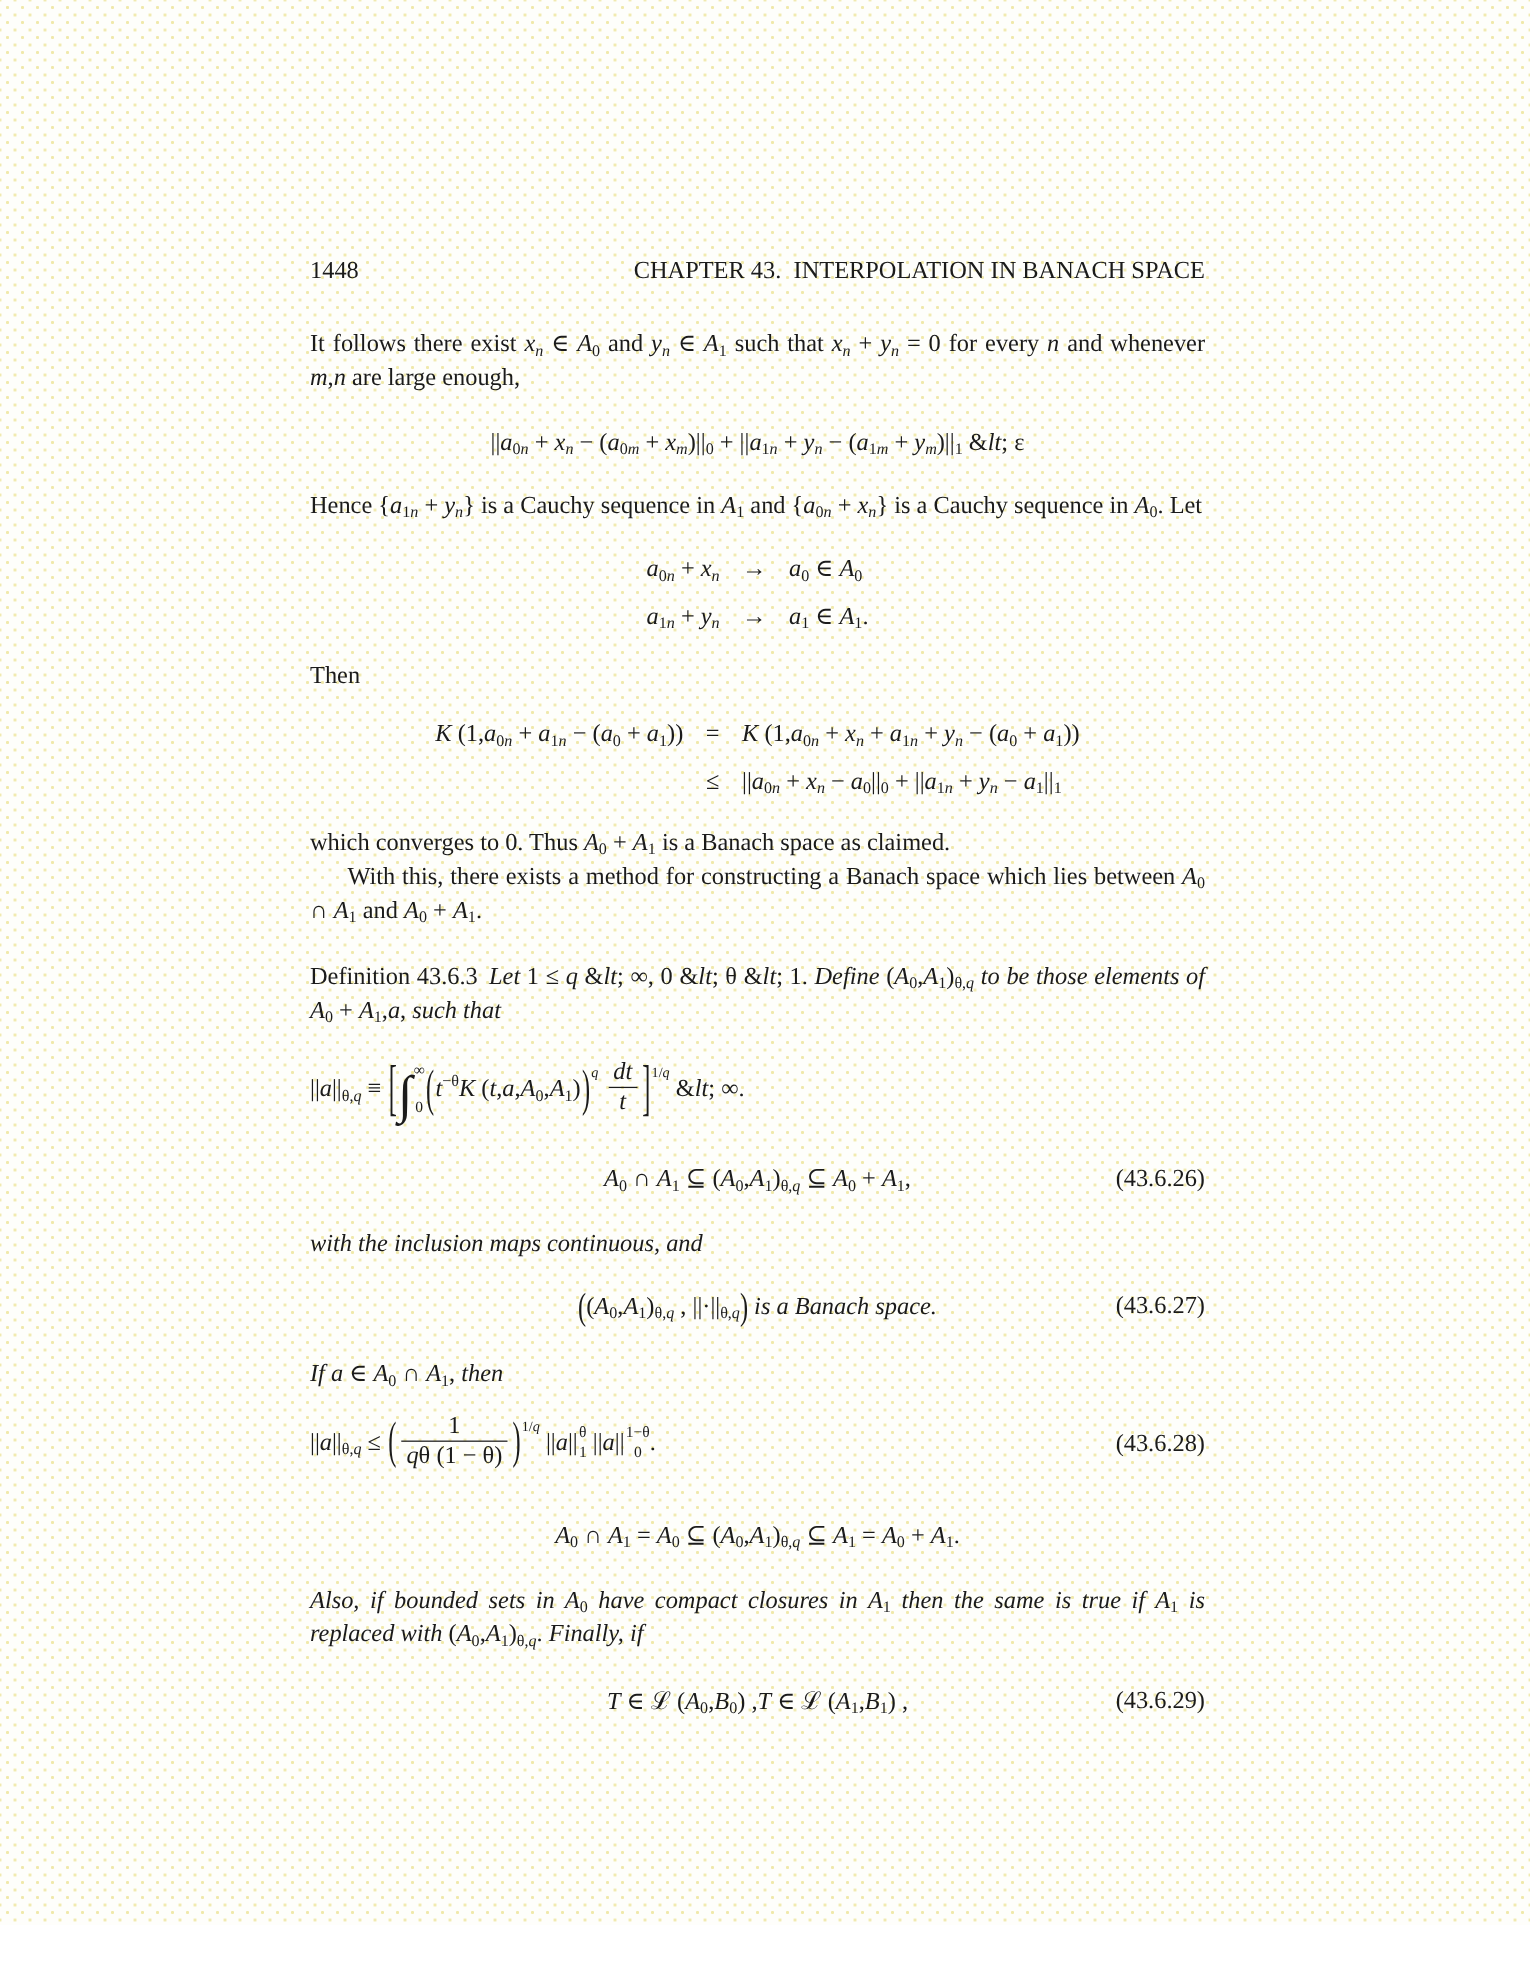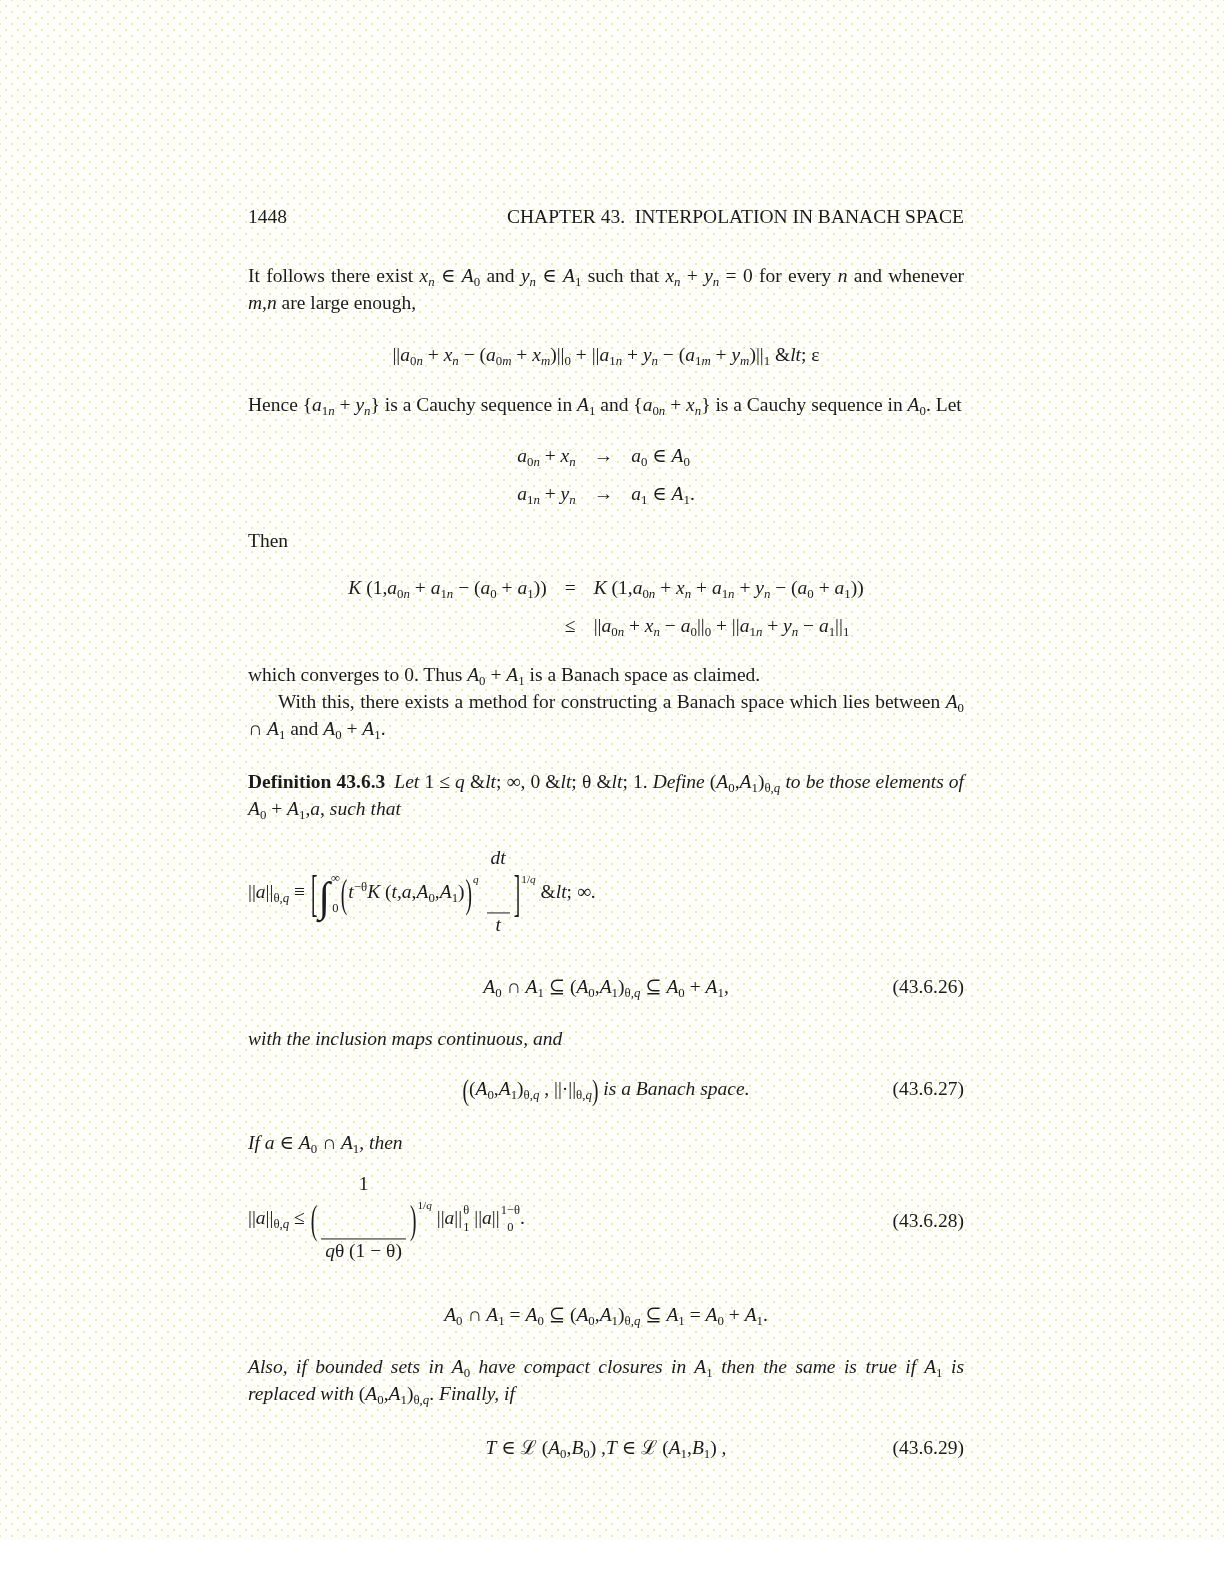--- a/index.html
+++ b/index.html
@@ -13,38 +13,38 @@
     background-position:0 0, 6px 6px;
     color:#1b1b1b;
     font-family:"Liberation Serif","DejaVu Serif",serif;
     font-size:19.5px;
   }
   .content{width:716px;margin-left:248px;padding-top:206px;}
   .pagehead{display:flex;justify-content:space-between;align-items:baseline;}
   p{margin:0;}
   .para{text-align:justify;line-height:27px;}
   .ind{text-indent:30px;}
-  .runin{font-weight:bold;margin-right:9px;}
+  .runin{font-weight:normal;margin-right:9px;}
   .it .up{font-style:italic;}
   i{font-style:italic;}
   sub,sup{line-height:0;font-size:66%;}
   sub{vertical-align:-0.28em;}
   sup{vertical-align:0.6em;}
   sup.hb{vertical-align:1.35em;font-size:58%;}
   .disp{position:relative;text-align:center;line-height:29px;}
   .disp.tall{display:flex;align-items:center;justify-content:flex-start;padding:10px 0;}
   .dm{display:inline-block;}
   .tag{position:absolute;right:0;top:50%;transform:translateY(-50%);font-style:normal;margin-left:32px;}
   .algn{display:grid;grid-template-columns:auto auto auto;width:max-content;
         margin-left:auto;margin-right:auto;column-gap:18px;row-gap:11px;line-height:27px;}
   .algn .c1{text-align:right;}
   .algn .c2{text-align:center;}
   .algn .c3{text-align:left;}
   .frac{display:inline-flex;flex-direction:column;vertical-align:middle;
-        text-align:center;margin:0 3px;transform:translateY(-0.08em);gap:43px;}
+        text-align:center;margin:0 3px;transform:translateY(-0.08em);}
   .fn{display:block;line-height:1.2;padding:0 4px;}
   .fd{display:block;line-height:1.25;border-top:1.4px solid currentColor;padding:0 4px;}
   .ss,.il{display:inline-flex;flex-direction:column;justify-content:space-between;
         vertical-align:middle;font-size:64%;line-height:1;margin-left:1px;}
   .ss{height:2.3em;transform:translateY(-0.12em);}
   .il{height:3.4em;transform:translateY(-0.1em);}
   .int{font-size:215%;line-height:0;vertical-align:-0.3em;}
   .bg{display:inline-block;line-height:1;vertical-align:middle;transform-origin:50% 50%;}
   .b16{transform:scaleY(1.55);}
   .b23{transform:scaleY(2.1);padding:0 1px;}

